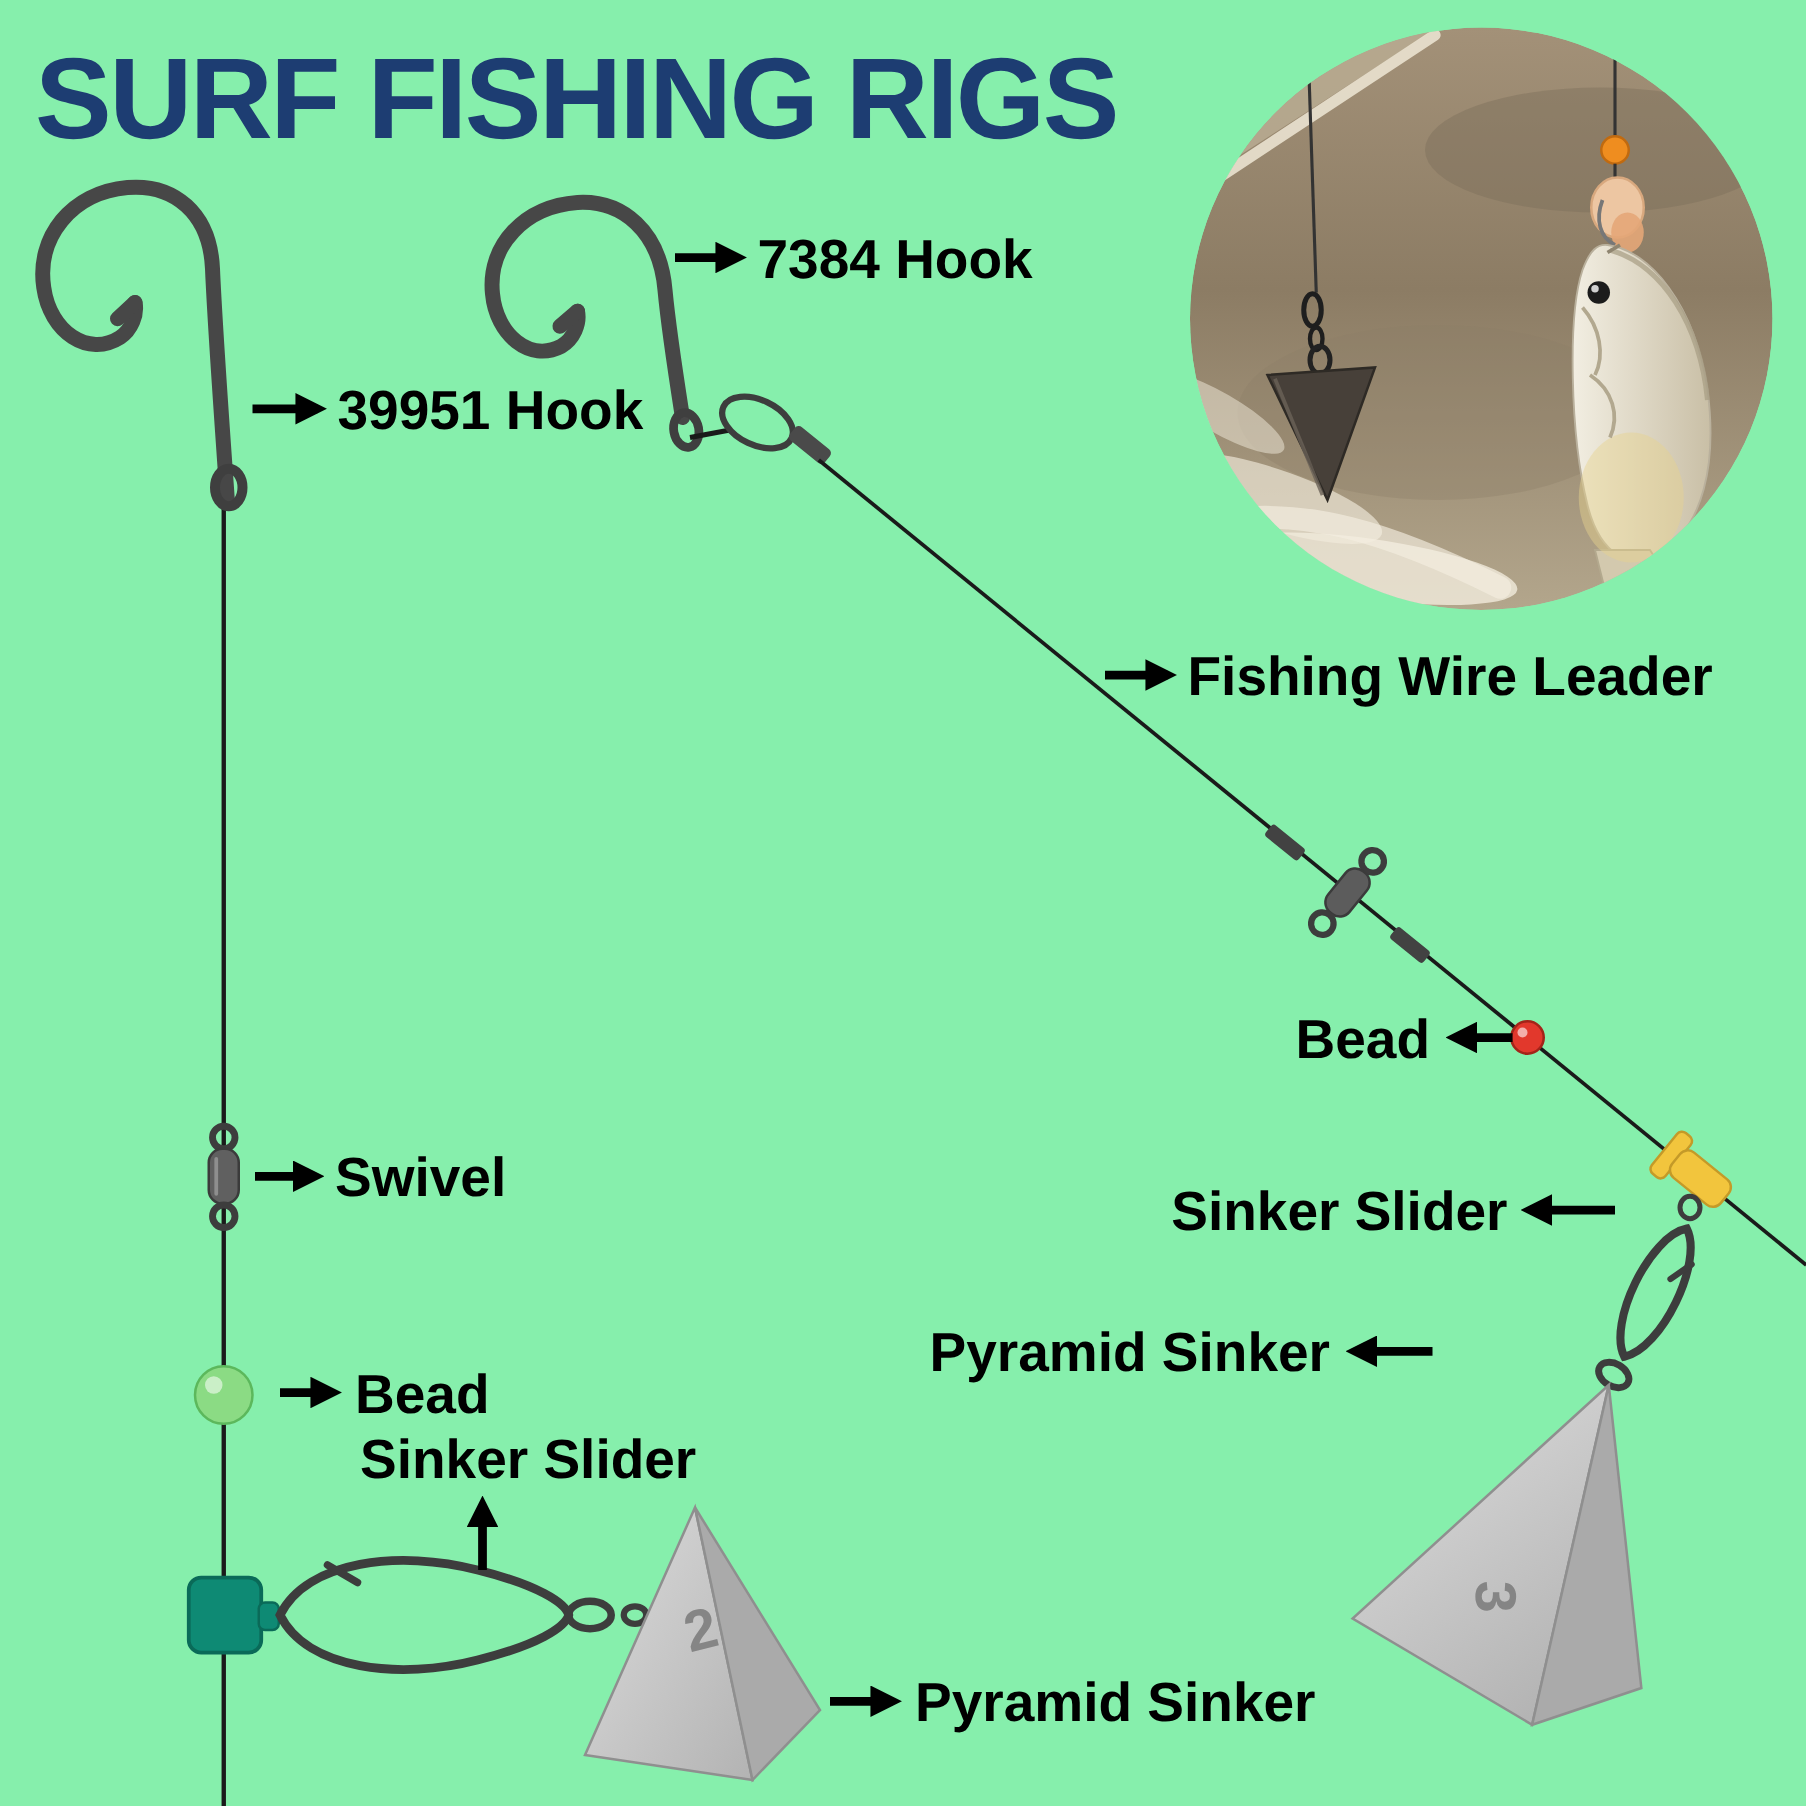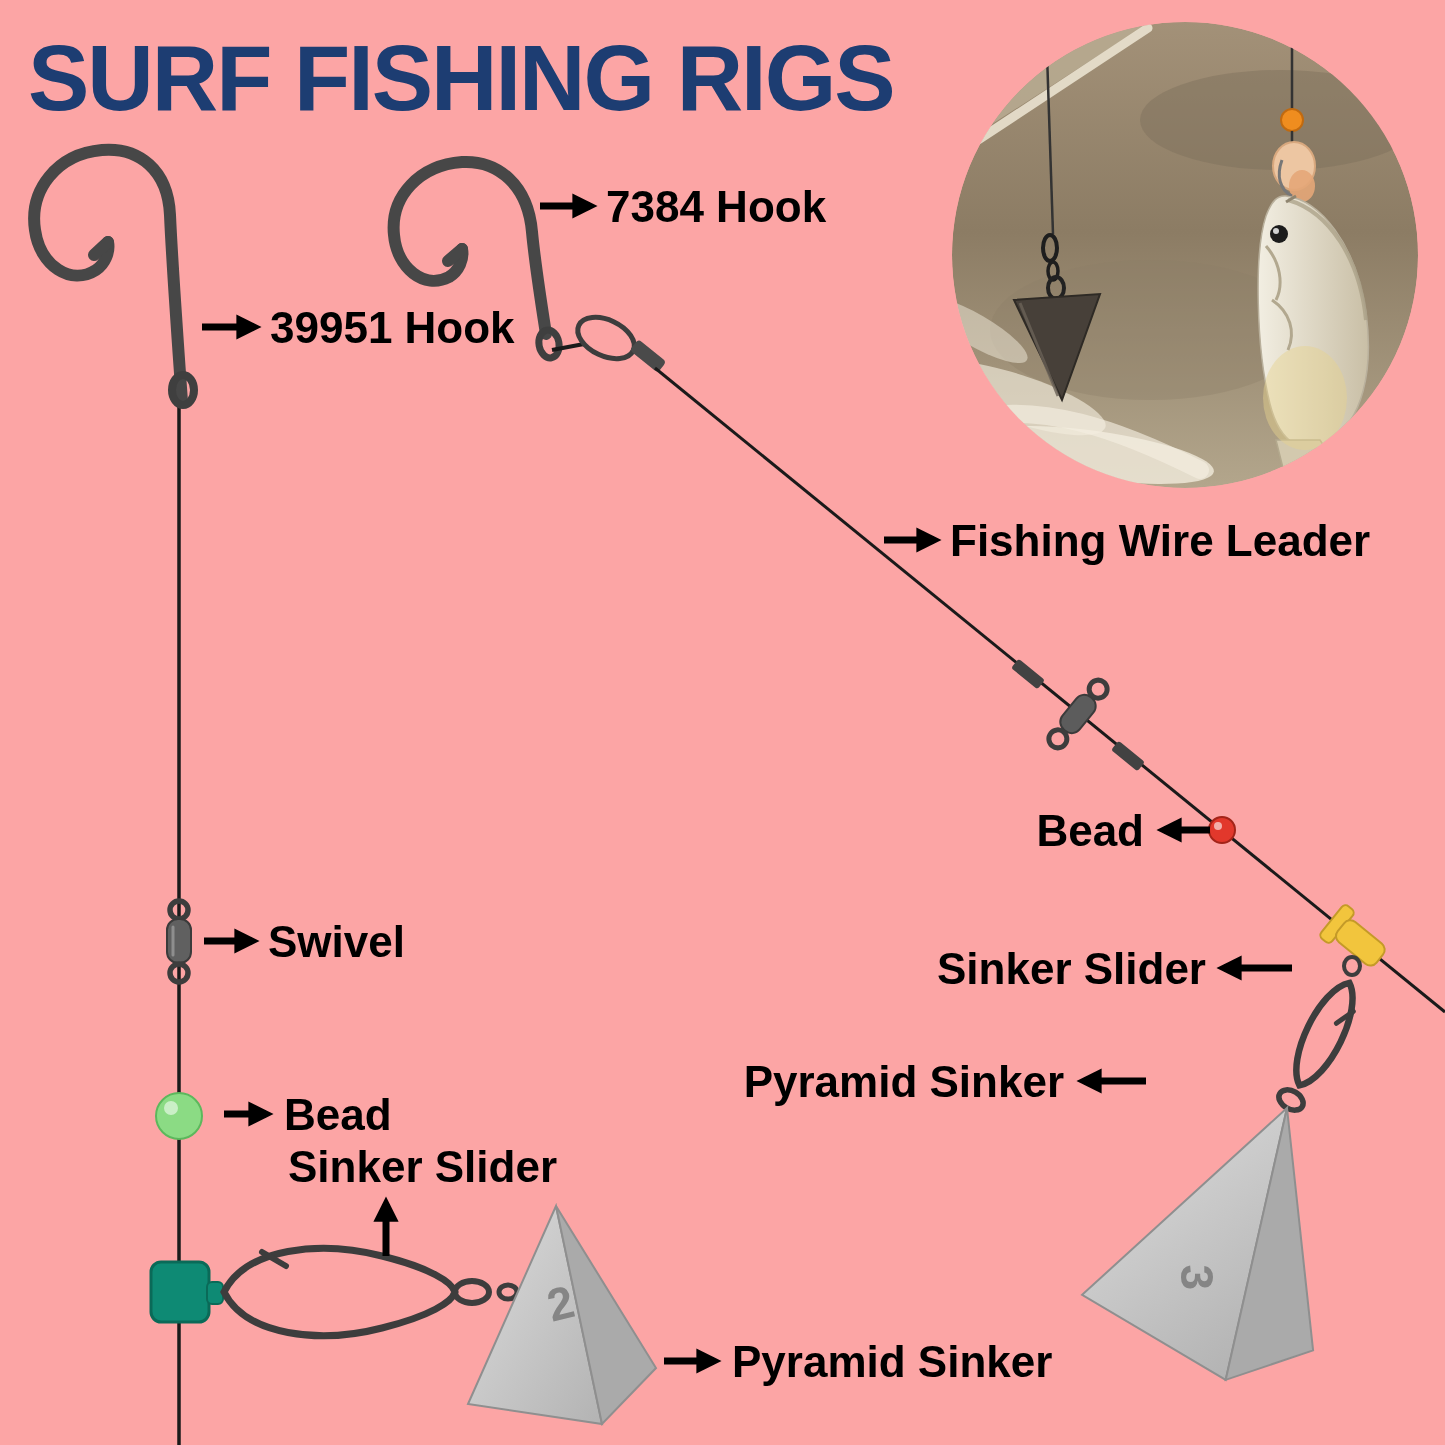--- a/index.html
+++ b/index.html
@@ -1,16 +1,16 @@
 <!DOCTYPE html>
 <html><head>
 <meta charset="utf-8">
 <style>
   html,body{margin:0;padding:0;background:#fff;}
-  .canvas{position:relative;width:1445px;height:1445px;background:#fca5a5;overflow:hidden;
+  .canvas{position:relative;width:1445px;height:1445px;background:#86efac;overflow:hidden;
           font-family:"Liberation Sans",sans-serif;}
   svg{position:absolute;left:0;top:0;}
   text.title{font-family:"Liberation Sans",sans-serif;font-weight:bold;font-size:92px;letter-spacing:-2px;}
   text.lbl{font-family:"Liberation Sans",sans-serif;font-weight:bold;font-size:44px;fill:#000;}
   text.lbl-end{text-anchor:end;}
   text.pyr-num{font-family:"Liberation Sans",sans-serif;font-weight:bold;font-size:46px;fill:#858585;}
   .arrow{stroke:#000;stroke-width:7;}
   .wire{stroke:#1a1a1a;fill:none;}
   .hook{stroke:#474747;stroke-width:12;fill:none;stroke-linecap:round;}
   .metal{stroke:#3d3d3d;fill:none;}

